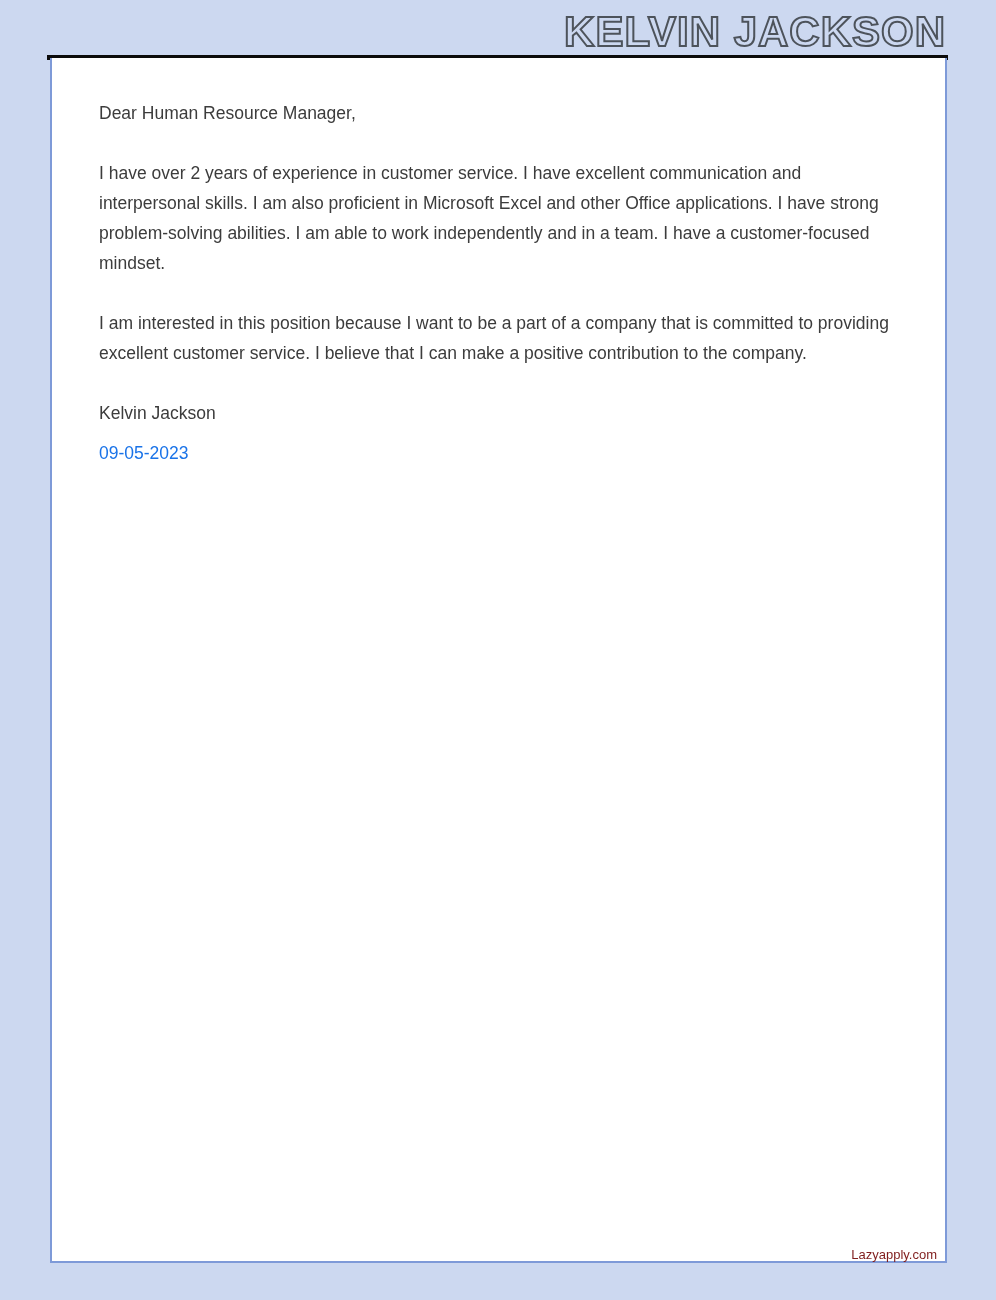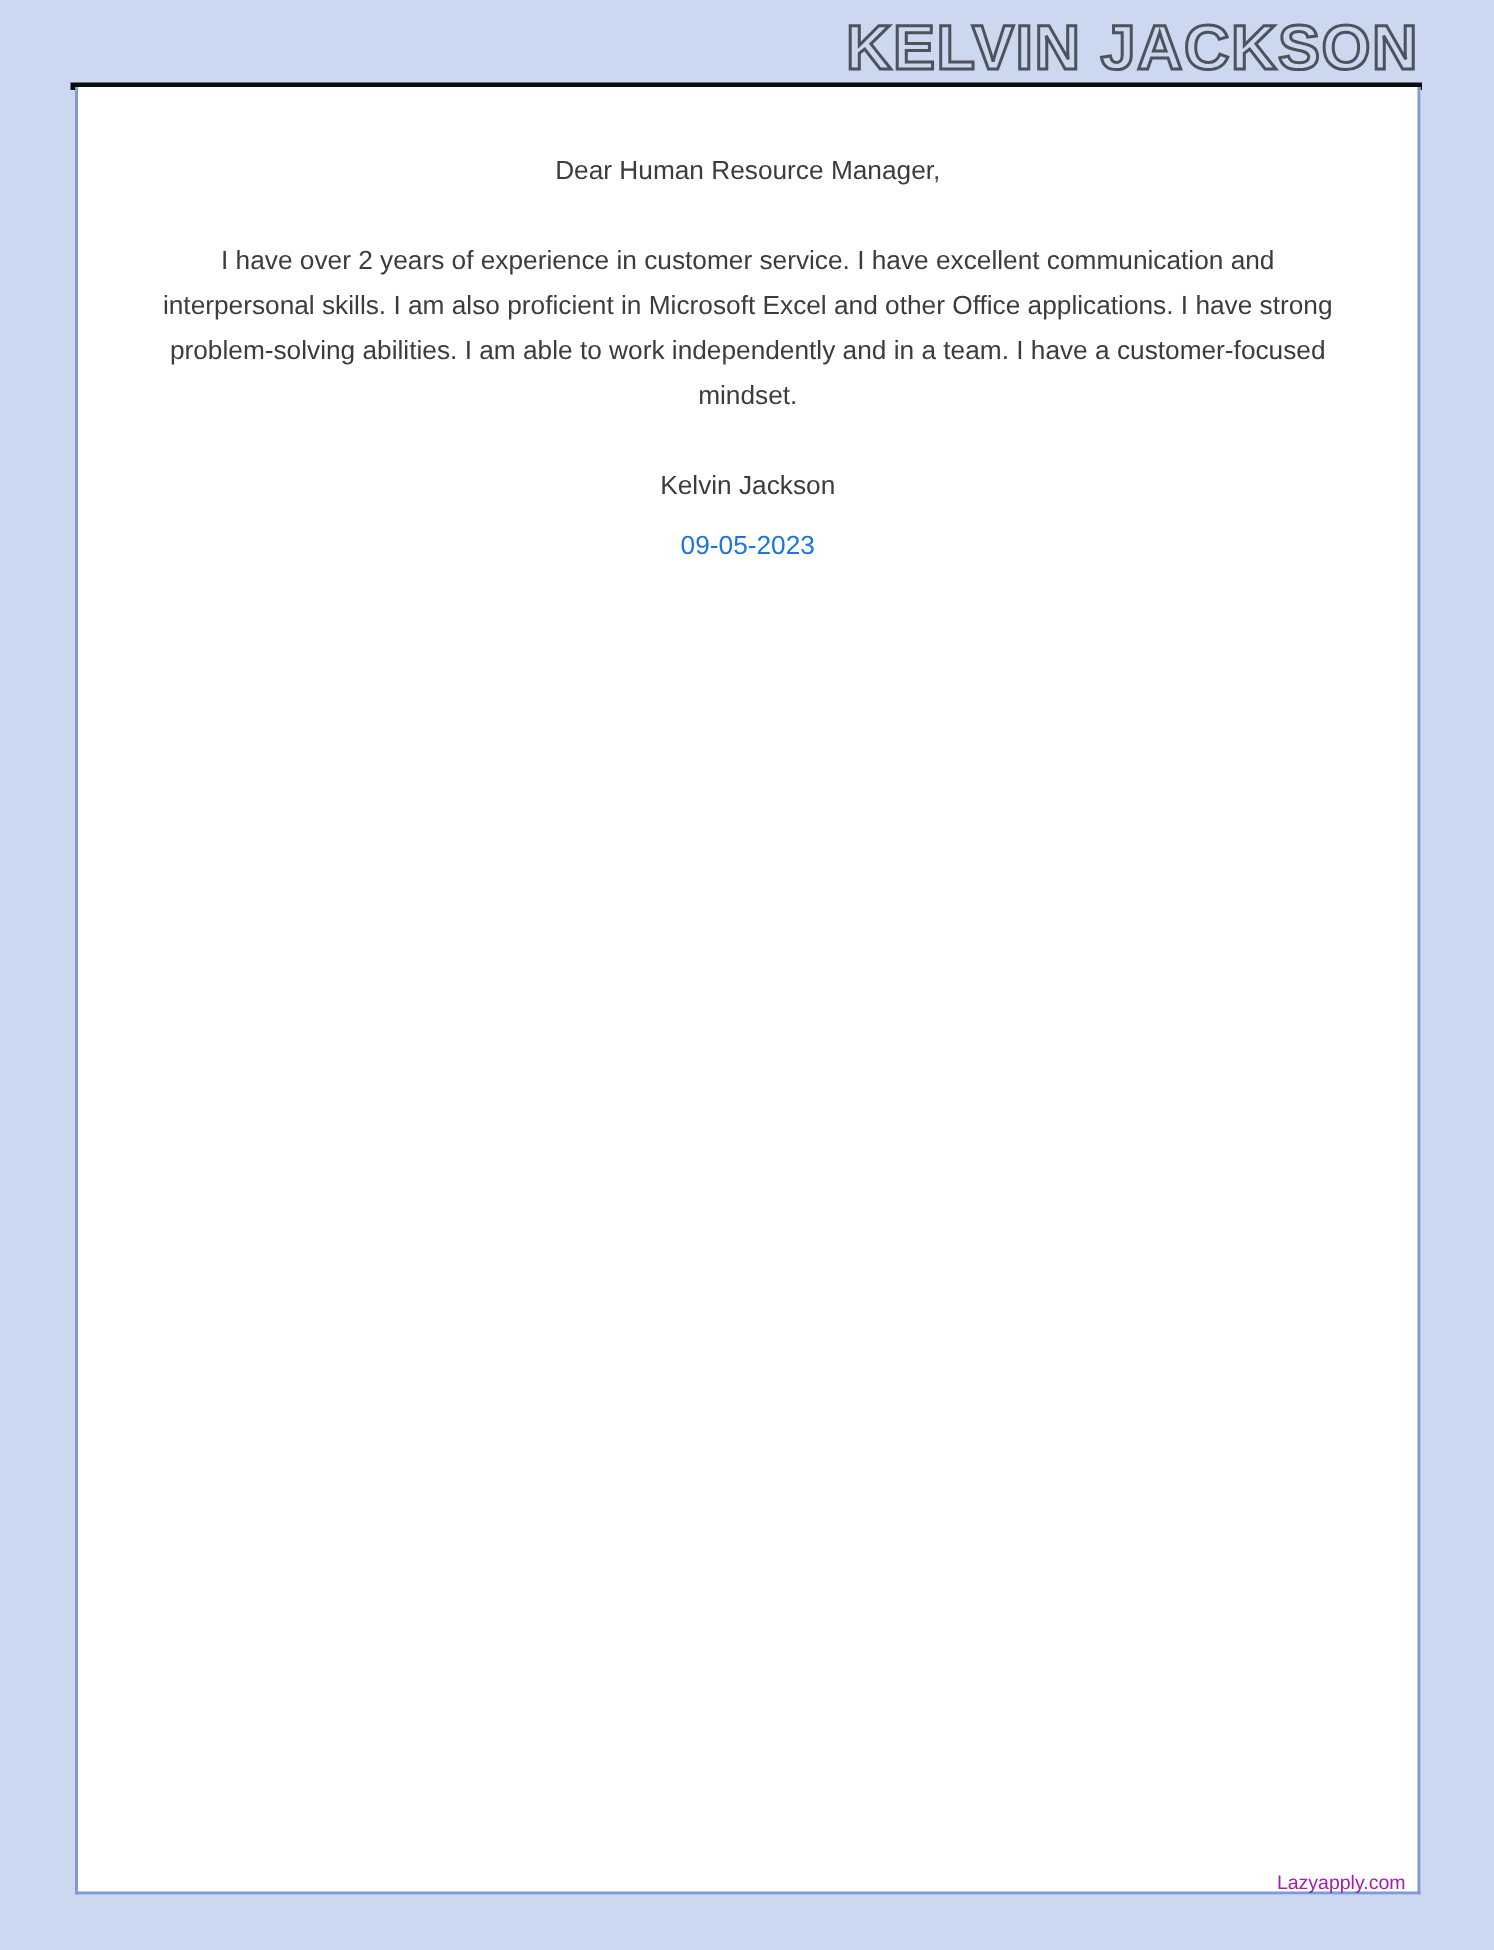--- a/index.html
+++ b/index.html
@@ -32,60 +32,60 @@
   .page {
     position: absolute;
     left: 50px;
     top: 58px;
     width: 897px;
     height: 1205px;
     background: #ffffff;
     border: 2px solid #7e9ad8;
     border-top: none;
     padding: 40px 47px 0 47px;
-    text-align: center;
   }
   .page p {
     font-size: 17.5px;
     line-height: 30px;
     color: #3c3c3c;
     margin-bottom: 30px;
   }
   .page p.signature { margin-bottom: 10px; }
   .page p.date-line { margin-bottom: 0; }
   .date-link {
     color: #1a73e8;
     text-decoration: none;
     cursor: pointer;
   }
   .watermark {
     position: absolute;
     right: 8px;
     bottom: -1px;
     font-size: 13px;
-    color: #a21caf;
+    color: #7f1d1d;
     background: transparent;
   }
 </style>
 </head>
 <body>
 
 <div class="canvas">
 
   <div class="header-name">KELVIN JACKSON</div>
 
   <div class="top-rule"></div>
 
   <div class="page">
 
     <p class="salutation">Dear Human Resource Manager,</p>
 
 
     <p>I have over 2 years of experience in customer service. I have excellent communication and interpersonal skills. I am also proficient in Microsoft Excel and other Office applications. I have strong problem-solving abilities. I am able to work independently and in a team. I have a customer-focused mindset.</p>
 
+    <p>I am interested in this position because I want to be a part of a company that is committed to providing excellent customer service. I believe that I can make a positive contribution to the company.</p>
 
 
 
 
     <p class="signature">Kelvin Jackson</p>
 
     <p class="date-line">
       <a class="date-link">09-05-2023</a>
     </p>
 

